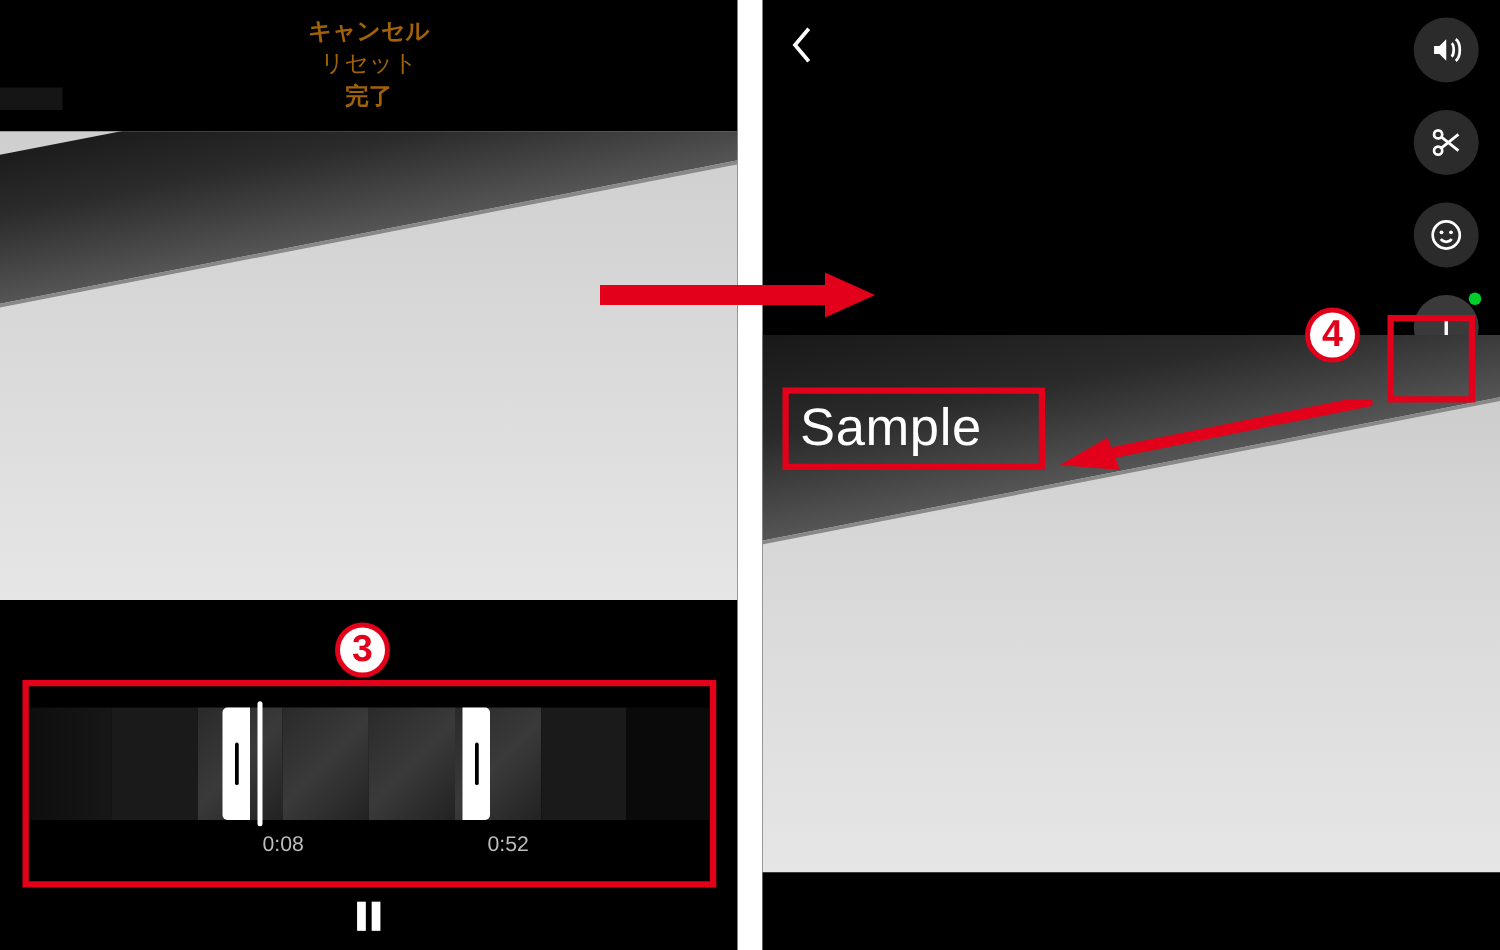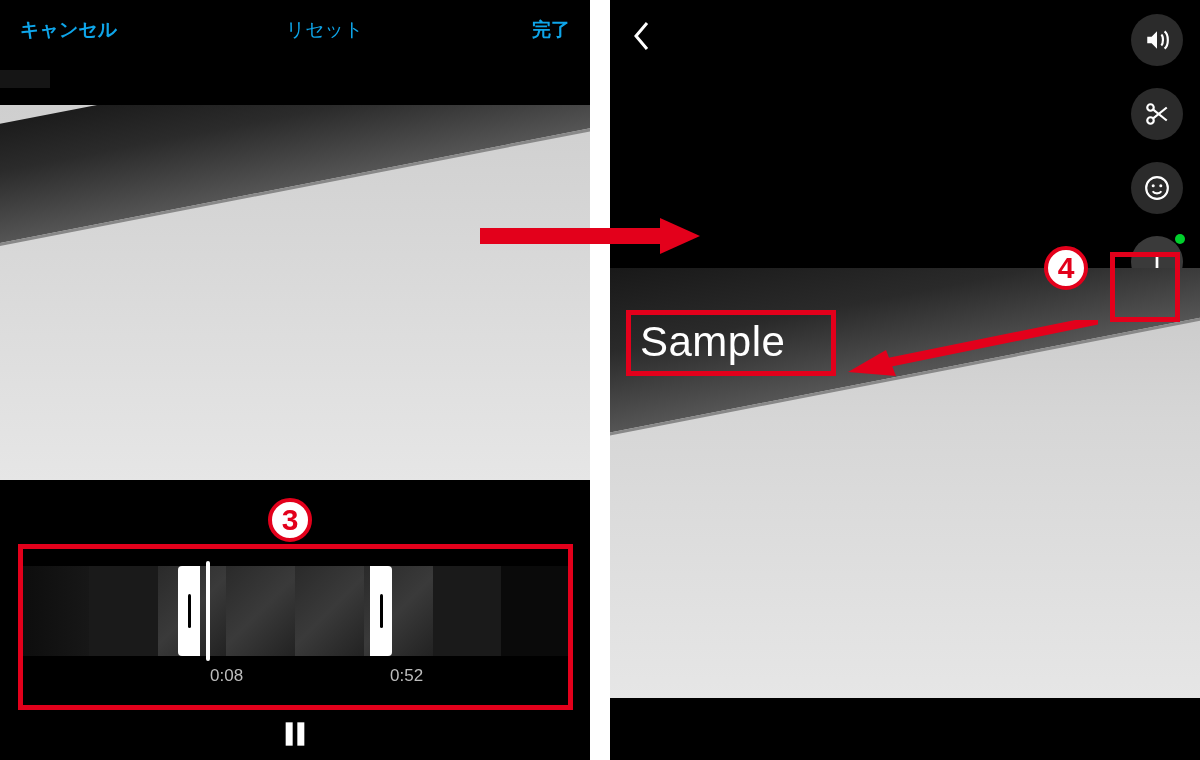--- a/index.html
+++ b/index.html
@@ -21,24 +21,25 @@
   }
   .pane.left { left: 0; }
   .pane.right { left: 610px; }
 
   
   .topbar {
     height: 60px;
     display: flex;
     align-items: center;
     justify-content: space-between;
-    padding: 0 20px;
-    color: #0ea5e9;
+    padding: 12px 20px;
+    color: #a16207;
     font-size: 19px;
     font-weight: 600;
+    flex-direction: column;
   }
   .topbar .center { font-weight: 500; }
   .dark-strip {
     position: absolute;
     left: 0; top: 70px;
     width: 50px; height: 18px;
     background: #151515;
   }
 
   .preview-l {

